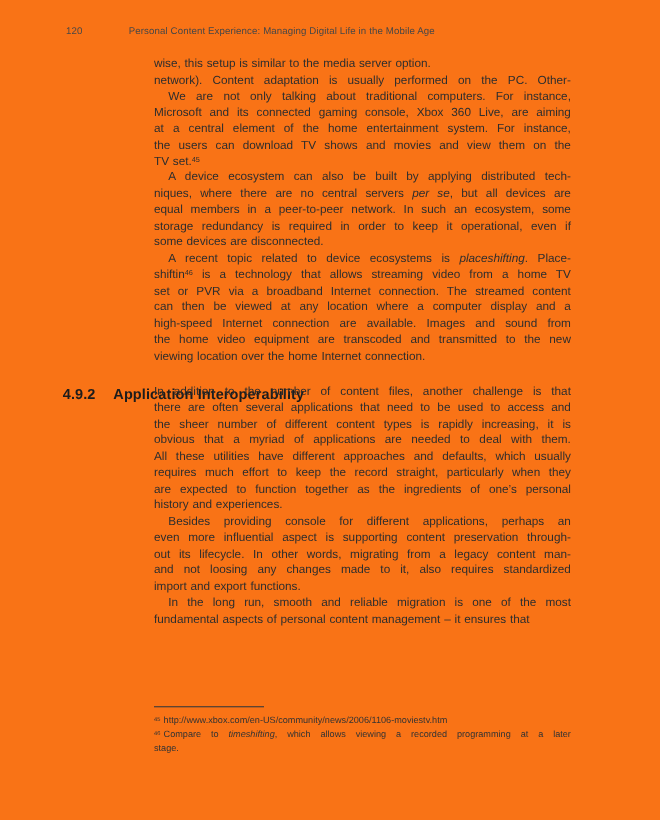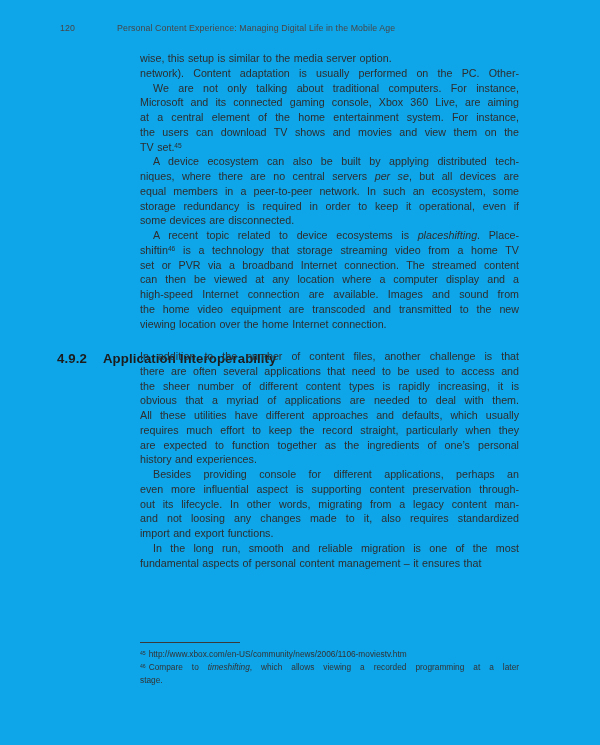--- a/index.html
+++ b/index.html
@@ -3,21 +3,21 @@
 <meta charset="utf-8">
 <style>
   html, body { margin: 0; padding: 0; }
   body {
     width: 600px; height: 745px;
     background: #fefefe;
     font-family: "Liberation Sans", sans-serif;
     position: relative;
     overflow: hidden;
   }
-  .page { position: absolute; inset: 0; background: #0ea5e9; }
+  .page { position: absolute; inset: 0; background: #f97316; }
 
   
   .page-header {
     position: absolute; top: 23px; left: 0; width: 600px;
     font-size: 8.8px; color: #474747; letter-spacing: 0.1px;
   }
   .page-num { position: absolute; left: 60px; top: 0; }
   .running-title { position: absolute; left: 117px; top: 0; }
 
   
@@ -72,21 +72,21 @@
       <div class="line"><span>Microsoft and its connected gaming console, Xbox 360 Live, are aiming</span></div>
       <div class="line"><span>at a central element of the home entertainment system. For instance,</span></div>
       <div class="line"><span>the users can download TV shows and movies and view them on the</span></div>
       <div class="line end"><span>TV set.</span><span class="sup">45</span></div>
       <div class="line indent"><span>A device ecosystem can also be built by applying distributed tech-</span></div>
       <div class="line"><span>niques, where there are no central servers </span><span class="it">per se</span><span>, but all devices are</span></div>
       <div class="line"><span>equal members in a peer-to-peer network. In such an ecosystem, some</span></div>
       <div class="line"><span>storage redundancy is required in order to keep it operational, even if</span></div>
       <div class="line end"><span>some devices are disconnected.</span></div>
       <div class="line indent"><span>A recent topic related to device ecosystems is </span><span class="it">placeshifting</span><span>. Place-</span></div>
-      <div class="line"><span>shiftin</span><span class="sup">46</span><span> is a technology that storage streaming video from a home TV</span></div>
+      <div class="line"><span>shiftin</span><span class="sup">46</span><span> is a technology that allows streaming video from a home TV</span></div>
       <div class="line"><span>set or PVR via a broadband Internet connection. The streamed content</span></div>
       <div class="line"><span>can then be viewed at any location where a computer display and a</span></div>
       <div class="line"><span>high-speed Internet connection are available. Images and sound from</span></div>
       <div class="line"><span>the home video equipment are transcoded and transmitted to the new</span></div>
       <div class="line end"><span>viewing location over the home Internet connection.</span></div>
     </div>
 
   <div class="section-heading">
     <span class="section-number">4.9.2</span>
     <span class="section-title">Application Interoperability</span>

